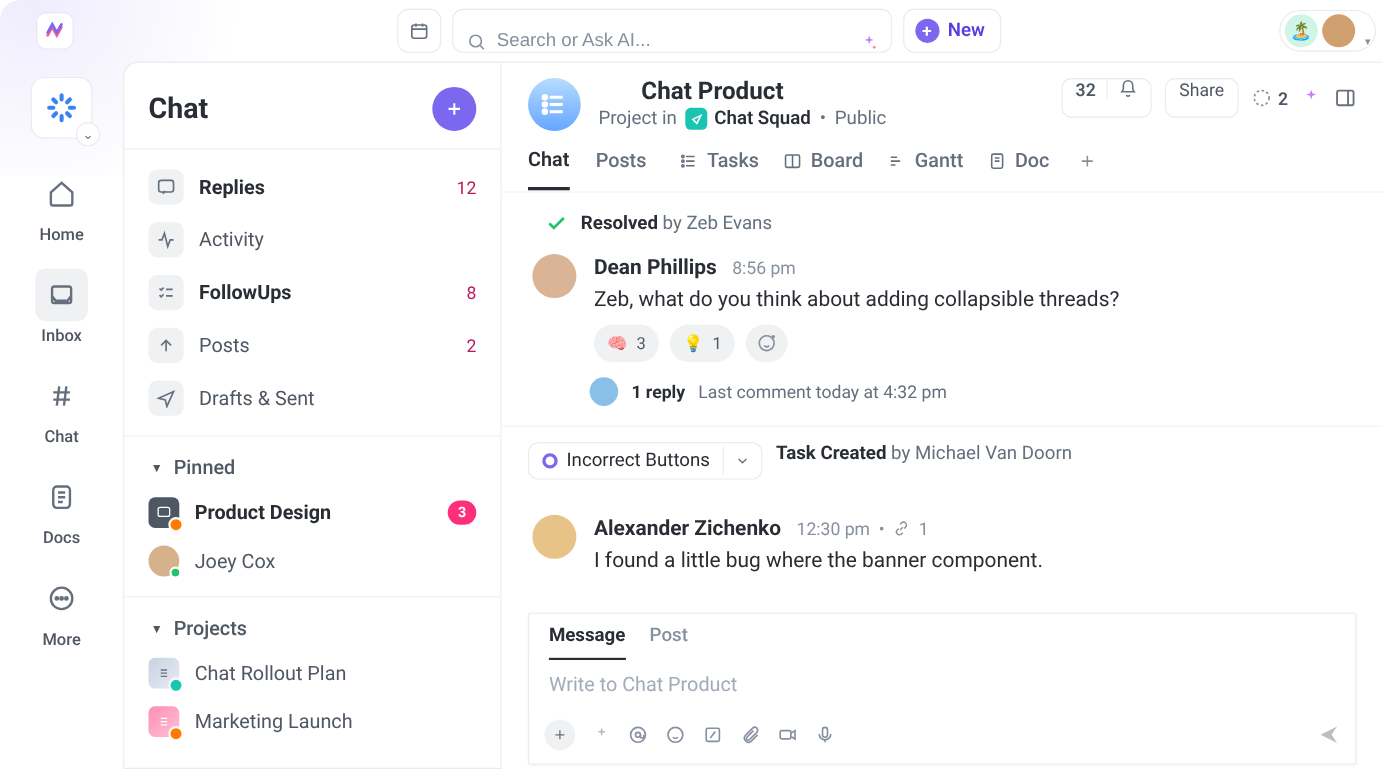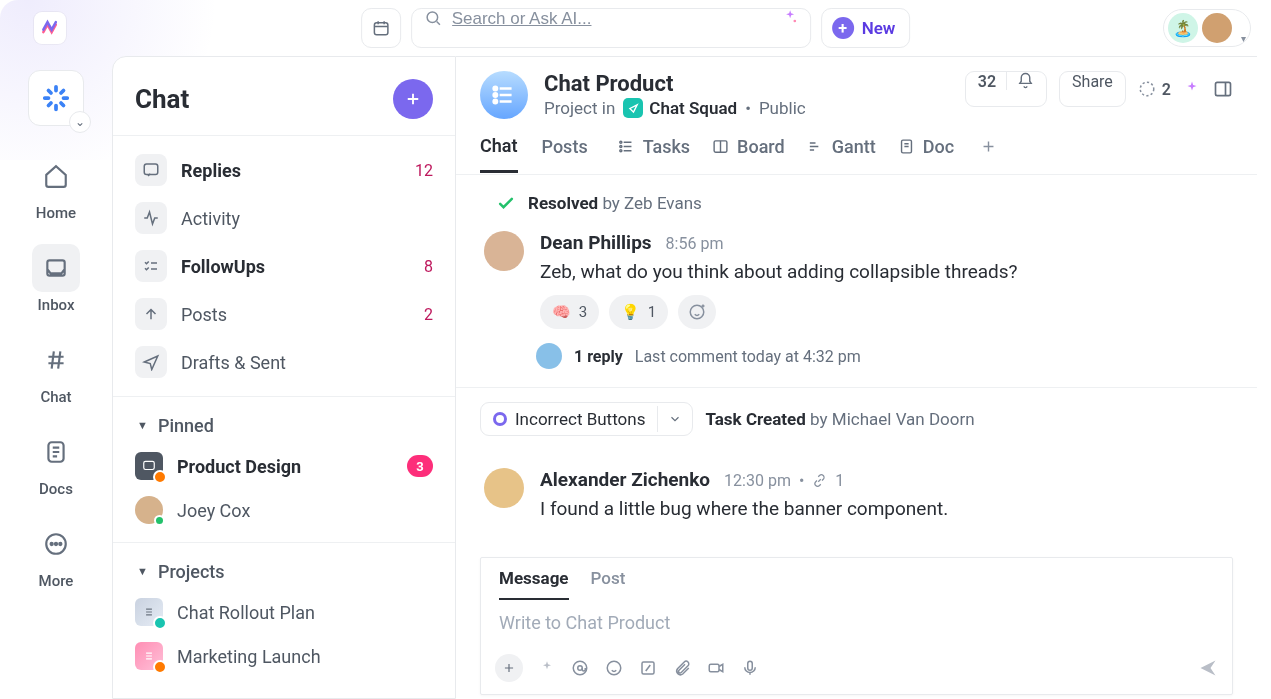--- a/index.html
+++ b/index.html
@@ -4,21 +4,21 @@
 <style>
   * { box-sizing: border-box; margin: 0; padding: 0; }
   body { font-family: -apple-system, BlinkMacSystemFont, "Segoe UI", Roboto, Helvetica, Arial, sans-serif; width: 1271px; height: 699px; overflow: hidden; background: #fff; color: #292D34; position: relative; border-radius: 18px; }
   
   .glow { position: absolute; top: -40px; left: -40px; width: 340px; height: 200px; background: radial-gradient(circle at 20% 20%, rgba(123,104,238,0.12), transparent 60%); pointer-events:none; }
   
   .topbar { position:absolute; top:0; left:0; right:0; height:56px; display:flex; align-items:center; padding:0 20px; gap:12px; }
   .logo-badge { width:32px; height:32px; border-radius:8px; background:#fff; display:flex; align-items:center; justify-content:center; box-shadow:0 0 0 1px rgba(0,0,0,0.04); margin-left:14px; margin-right:auto; }
   .topbar-center { position:absolute; left:50%; transform:translateX(-50%); display:flex; align-items:center; gap:10px; }
   .icon-btn { width:40px; height:40px; border:1px solid #E8EAED; border-radius:10px; display:flex; align-items:center; justify-content:center; background:#fff; color:#656F7D; }
-  .search-box { width:400px; height:40px; border:1px solid #E8EAED; border-radius:10px; display:flex; align-items:flex-start; padding:0 12px; gap:10px; color:#87909E; position:relative;text-decoration:underline; }
+  .search-box { width:400px; height:40px; border:1px solid #E8EAED; border-radius:10px; display:flex; align-items:flex-end; padding:0 12px; gap:10px; color:#87909E; position:relative; }
   .search-box .magnify { color:#87909E; }
   .search-box input { border:none; outline:none; flex:1; font-size:17px; color:#292D34; background:transparent; }
   .search-box input::placeholder { color:#87909E; }
   .new-btn { height:40px; border:1px solid #E8EAED; border-radius:10px; display:flex; align-items:center; padding:0 14px 0 10px; gap:8px; font-weight:600; color:#5B3BE2; font-size:17px; background:#fff; }
   .new-plus { width:22px; height:22px; border-radius:50%; background:#7B68EE; color:#fff; display:flex; align-items:center; justify-content:center; font-size:16px; }
   .topbar-right { margin-left:auto; display:flex; align-items:center; gap:10px; }
   .avatar-group { display:flex; align-items:center; border:1px solid #E8EAED; border-radius:22px; padding:3px 18px 3px 4px; gap:4px; position:relative; }
   .avatar-group .tree { width:30px; height:30px; border-radius:50%; background:#CFF5E7; display:flex; align-items:center; justify-content:center; font-size:16px; }
   .avatar-group .user { width:30px; height:30px; border-radius:50%; background:#d0a070; }
   .avatar-group .chev { position:absolute; right:4px; bottom:2px; font-size:10px; color:#87909E; }
@@ -54,21 +54,21 @@
   .corner-dot { position:absolute; right:-4px; bottom:-4px; width:14px; height:14px; border-radius:50%; border:2px solid #fff; }
   .corner-dot.orange { background:#FF7A00; }
   .corner-dot.teal   { background:#19C4B0; }
   .avatar-sm { width:28px; height:28px; border-radius:50%; background:#d6b28c; position:relative; }
   .avatar-sm .presence { position:absolute; right:-2px; bottom:-2px; width:11px; height:11px; border-radius:50%; background:#23C16B; border:2px solid #fff; }
   
   .main { position:absolute; top:56px; left:456px; right:14px; bottom:0; border-top:1px solid #E8EAED; background:#fff; }
   .main-head { padding:14px 24px 0 24px; display:flex; align-items:flex-start; gap:16px; }
   .space-ico { width:48px; height:48px; border-radius:50%; background:linear-gradient(180deg,#b7dcff,#66a6ff); display:flex; align-items:center; justify-content:center; }
   .space-ico svg { color:#fff; }
-  .space-meta h2 { font-size:22px; font-weight:700; }
+  .space-meta h2 { font-size:22px; font-weight:700;margin-left:39px; }
   .space-meta .sub { display:flex; align-items:center; gap:8px; color:#656F7D; font-size:17px; margin-top:2px; }
   .chip-squad { display:inline-flex; align-items:center; gap:6px; color:#292D34; font-weight:600; }
   .chip-squad .sq { width:20px; height:20px; border-radius:5px; background:#19C4B0; display:flex; align-items:center; justify-content:center; color:#fff; }
   .head-actions { margin-left:auto; display:flex; align-items:center; gap:12px; }
   .pill { height:36px; border:1px solid #E8EAED; border-radius:9px; display:flex; padding:0 12px; gap:10px; color:#4F5762; font-size:16px; }
   .pill .sep { width:1px; height:18px; background:#E8EAED; }
   .count-lg { font-weight:600; color:#4F5762; }
   .mini-ico { color:#87909E; }
   .tabs { display:flex; align-items:center; gap:24px; padding:14px 24px 0 24px; border-bottom:1px solid #EEF0F2; height:56px; }
   .tab { display:flex; align-items:center; gap:8px; color:#656F7D; font-size:18px; font-weight:600; padding-bottom:14px; }
@@ -87,21 +87,21 @@
   .msg .name { font-size:19px; font-weight:700; }
   .msg .time { color:#87909E; font-size:16px; }
   .msg .text { font-size:19px; color:#292D34; margin-top:6px; }
   .reactions { display:flex; gap:10px; margin-top:12px; }
   .react { height:34px; border-radius:17px; background:#F0F1F3; display:flex; align-items:center; padding:0 12px; gap:8px; color:#4F5762; font-size:15px; }
   .react.iconly { width:38px; justify-content:center; padding:0; }
   .reply-row { display:flex; align-items:center; gap:12px; margin:14px 0 18px 56px; color:#656F7D; font-size:16px; }
   .reply-row .mini-av { width:26px; height:26px; border-radius:50%; background:#88c0e8; }
   .reply-row strong { color:#292D34; }
   .hr { height:1px; background:#EEF0F2; margin:0 -24px 14px -24px; }
-  .task-row { display:flex; align-items:center; gap:12px; font-size:17px; color:#292D34; }
+  .task-row { display:flex; align-items:flex-start; gap:12px; font-size:17px; color:#292D34; }
   .task-pill { display:flex; align-items:center; border:1px solid #E8EAED; border-radius:9px; overflow:hidden; }
   .task-pill .p-main { display:flex; align-items:center; gap:8px; padding:6px 12px; }
   .task-pill .p-dd   { padding:6px 10px; border-left:1px solid #E8EAED; color:#656F7D; }
   .dot-purple { width:14px; height:14px; border-radius:50%; border:3px solid #7B68EE; }
   .task-row .by { color:#656F7D; }
   .msg2 { margin-top:26px; }
   .meta-extras { color:#87909E; display:flex; align-items:center; gap:8px; font-size:16px; }
   
   .composer { position:absolute; left:24px; right:24px; bottom:4px; border:1px solid #E8EAED; border-radius:2px; background:#fff; box-shadow:0 1px 3px rgba(0,0,0,0.04); }
   .composer-tabs { display:flex; gap:22px; padding:10px 18px 0 18px; }

